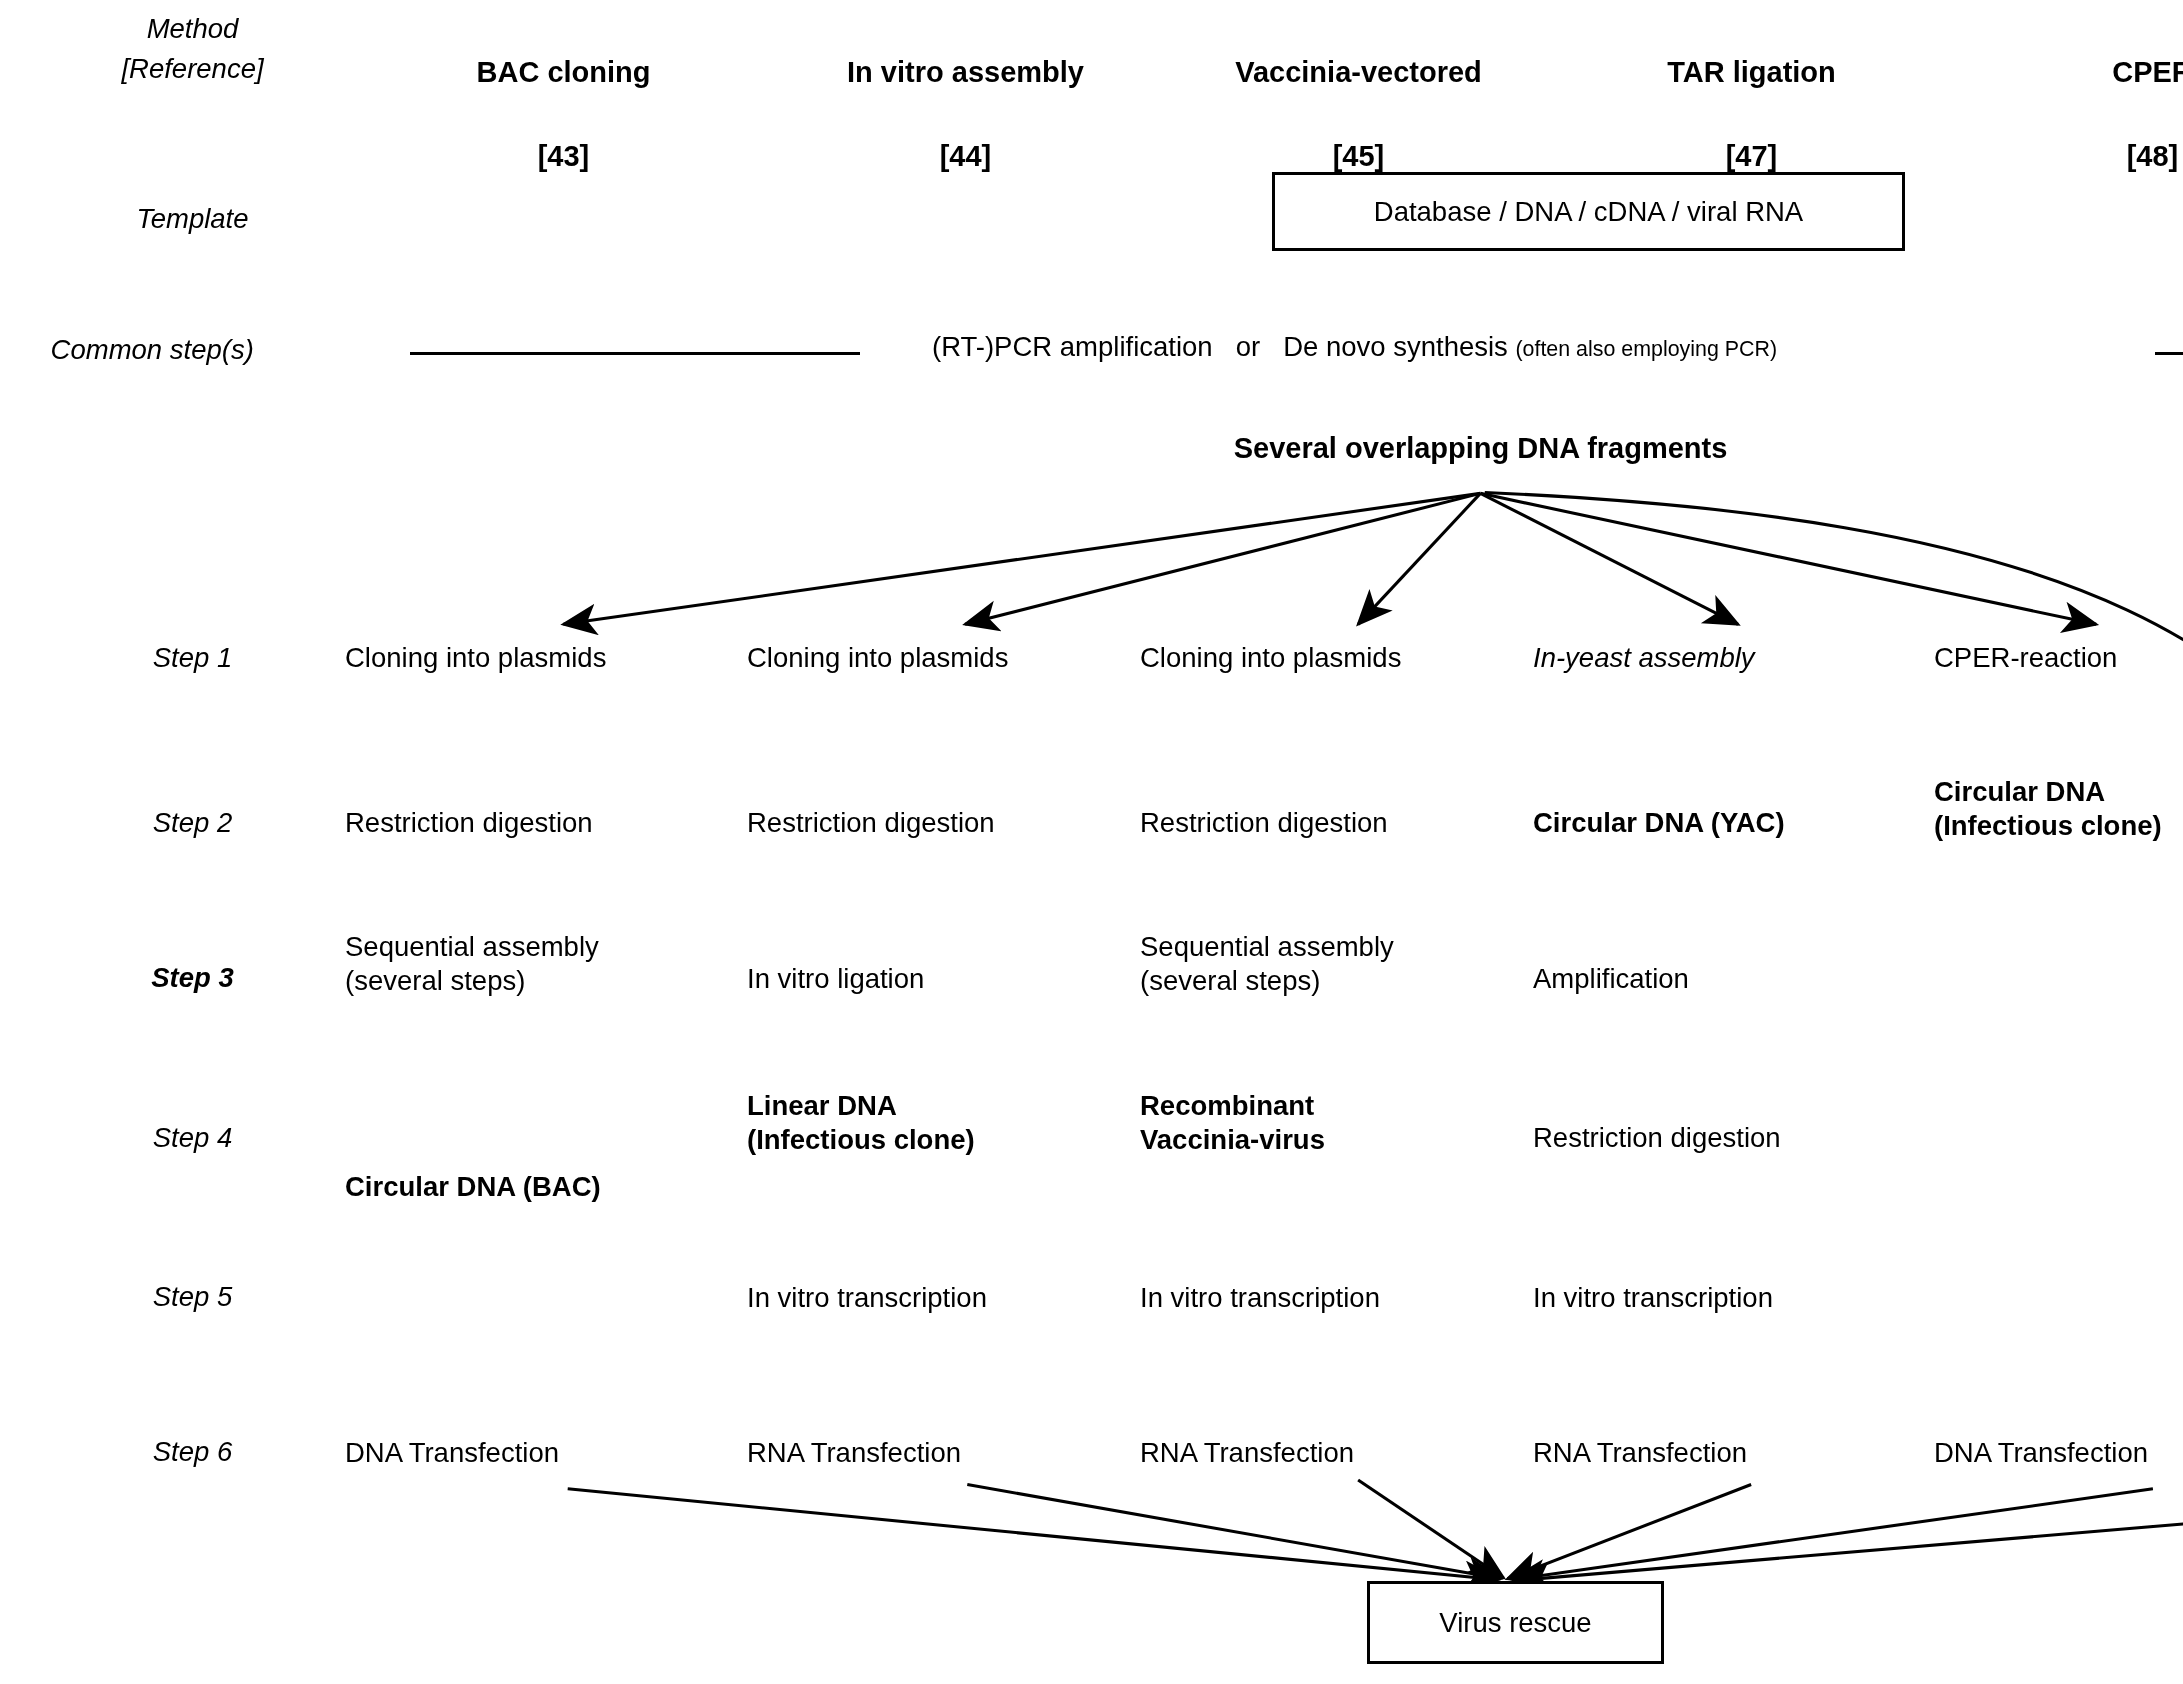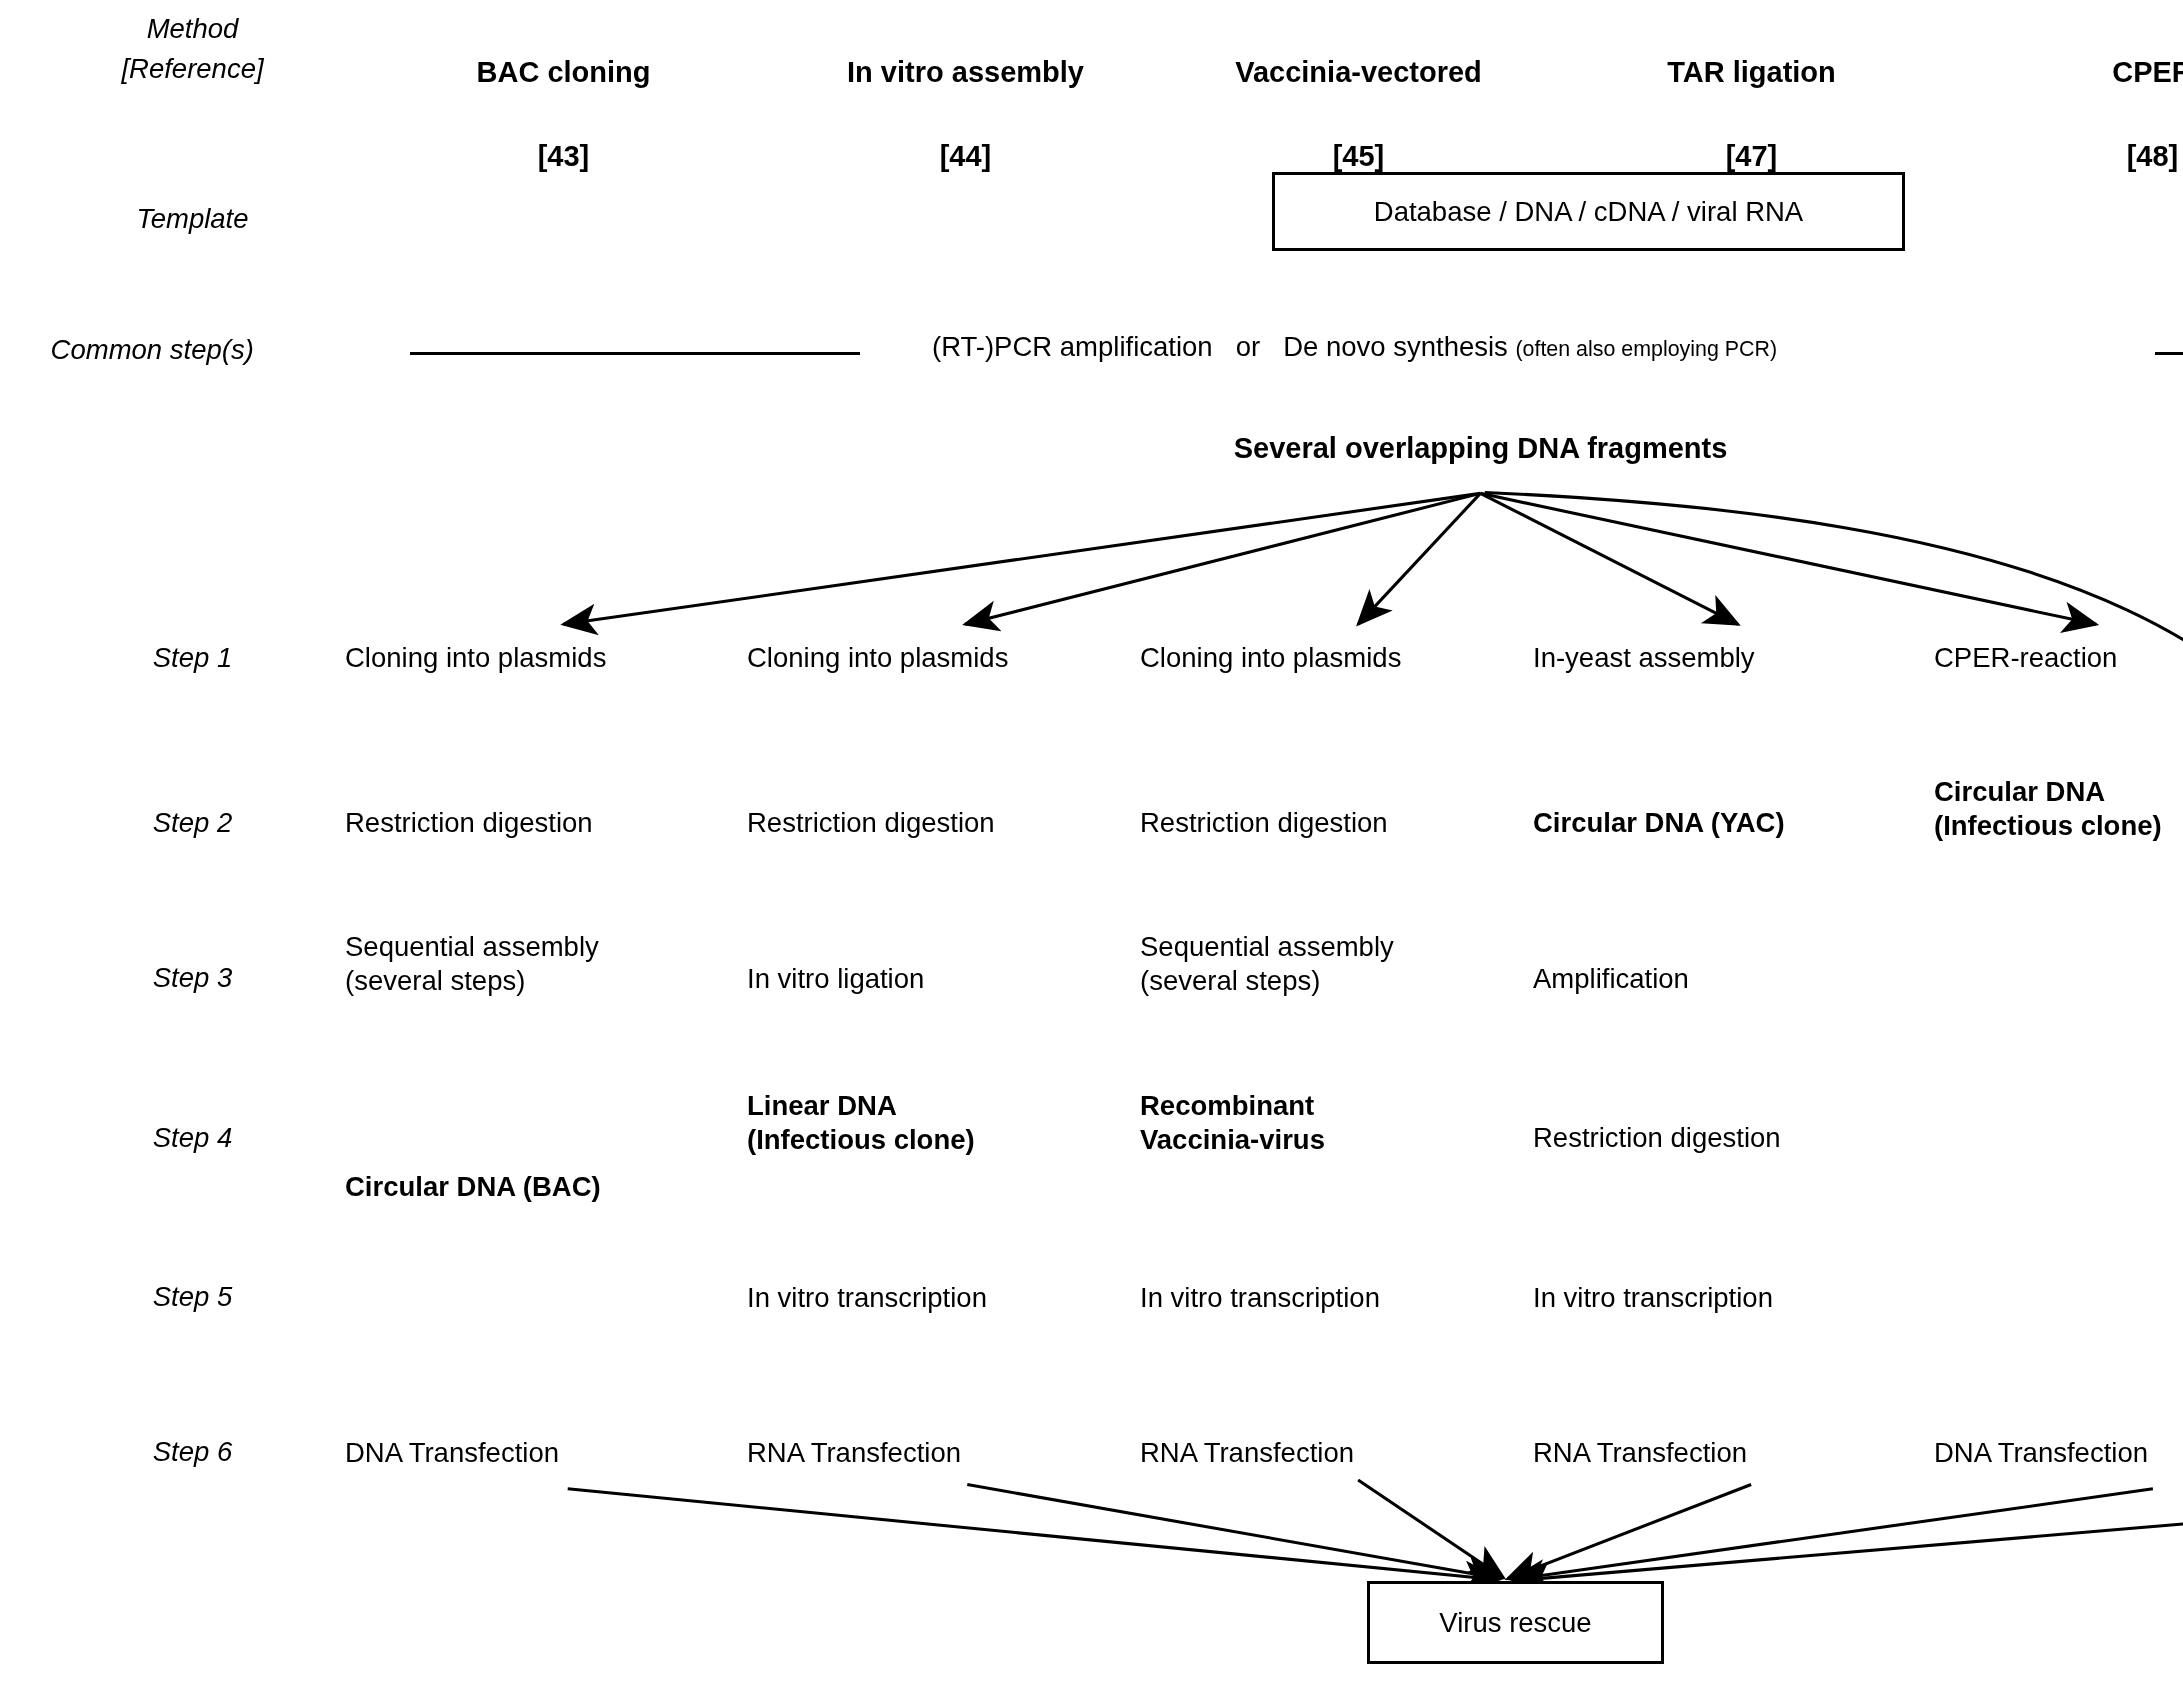--- a/index.html
+++ b/index.html
@@ -134,21 +134,21 @@
 
   <div class="row-label" style="left:70px; top:8.7px; width:245px;">Method
 [Reference]</div>
 
   <div class="row-label" style="left:70px; top:199px; width:245px;">Template</div>
 
   <div class="row-label" style="left:31px; top:330px; width:323px; text-align:left; padding-left:19.6px;">Common step(s)</div>
 
   <div class="row-label" style="left:70px; top:638px; width:245px;">Step 1</div>
   <div class="row-label" style="left:70px; top:803px; width:245px;">Step 2</div>
-  <div class="row-label" style="left:70px; top:958px; width:245px;">Step 3</div>
+  <div class="row-label" style="left:70px; top:958px; width:245px;font-weight:bold;">Step 3</div>
   <div class="row-label" style="left:70px; top:1118px; width:245px;">Step 4</div>
   <div class="row-label" style="left:70px; top:1277px; width:245px;">Step 5</div>
   <div class="row-label" style="left:70px; top:1432px; width:245px;">Step 6</div>
 
   <div class="col-head" style="left:345px; top:8.7px; width:437px;">
     <div>BAC cloning</div>
     <div>[43]</div>
   </div>
   <div class="col-head" style="left:747px; top:8.7px; width:437px;">
     <div>In vitro assembly</div>
@@ -177,21 +177,21 @@
     <span>(RT-)PCR amplification</span><span class="gap"></span><span>or</span><span class="gap"></span><span>De novo synthesis</span> <span class="small">(often also employing PCR)</span>
   </div>
 
   <div class="rule" style="left:2155px; top:352px; width:450px;"></div>
 
   <div class="banner" style="left:1044px; top:432px; width:873px;">Several overlapping DNA fragments</div>
 
   <div class="cell" style="left:345px; top:641px; width:437px;">Cloning into plasmids</div>
   <div class="cell" style="left:747px; top:641px; width:437px;">Cloning into plasmids</div>
   <div class="cell" style="left:1140px; top:641px; width:437px;">Cloning into plasmids</div>
-  <div class="cell" style="left:1533px; top:641px; width:437px;">In-yeast assembly</div>
+  <div class="cell" style="left:1533px; top:641px; width:437px;font-style:italic;">In-yeast assembly</div>
   <div class="cell" style="left:1934px; top:641px; width:437px;">CPER-reaction</div>
   <div class="cell" style="left:2327px; top:641px; width:437px;"></div>
 
   <div class="cell" style="left:345px; top:806px; width:437px;">Restriction digestion</div>
   <div class="cell" style="left:747px; top:806px; width:437px;">Restriction digestion</div>
   <div class="cell" style="left:1140px; top:806px; width:437px;">Restriction digestion</div>
   <div class="cell bold" style="left:1533px; top:806px; width:437px;">Circular DNA (YAC)</div>
   <div class="cell bold" style="left:1934px; top:775px; width:437px;">Circular DNA
 (Infectious clone)</div>
   <div class="cell" style="left:2327px; top:806px; width:437px;"></div>

